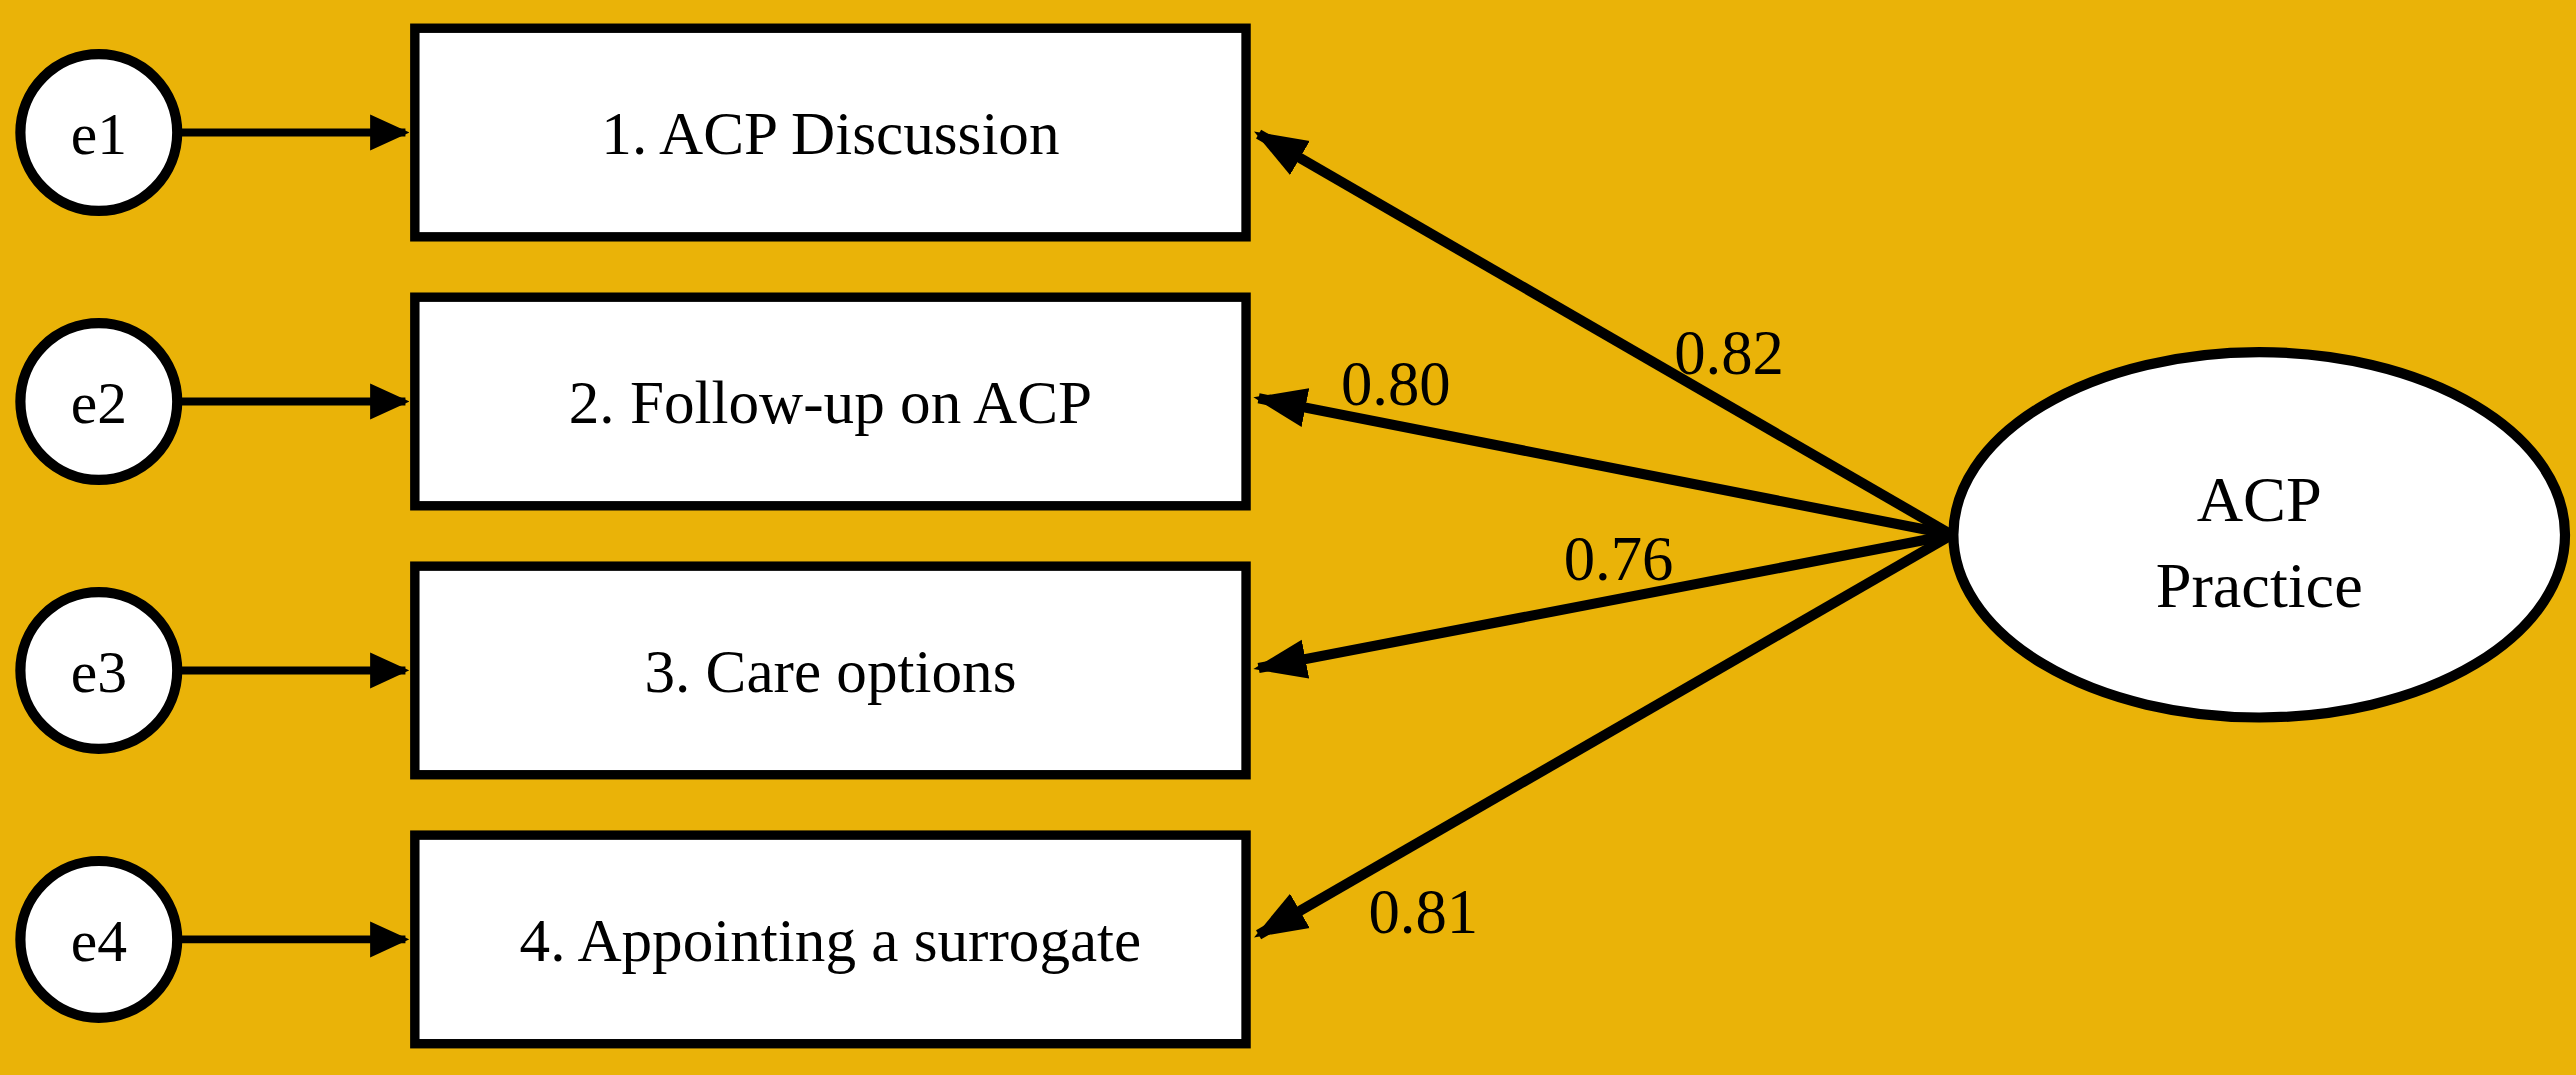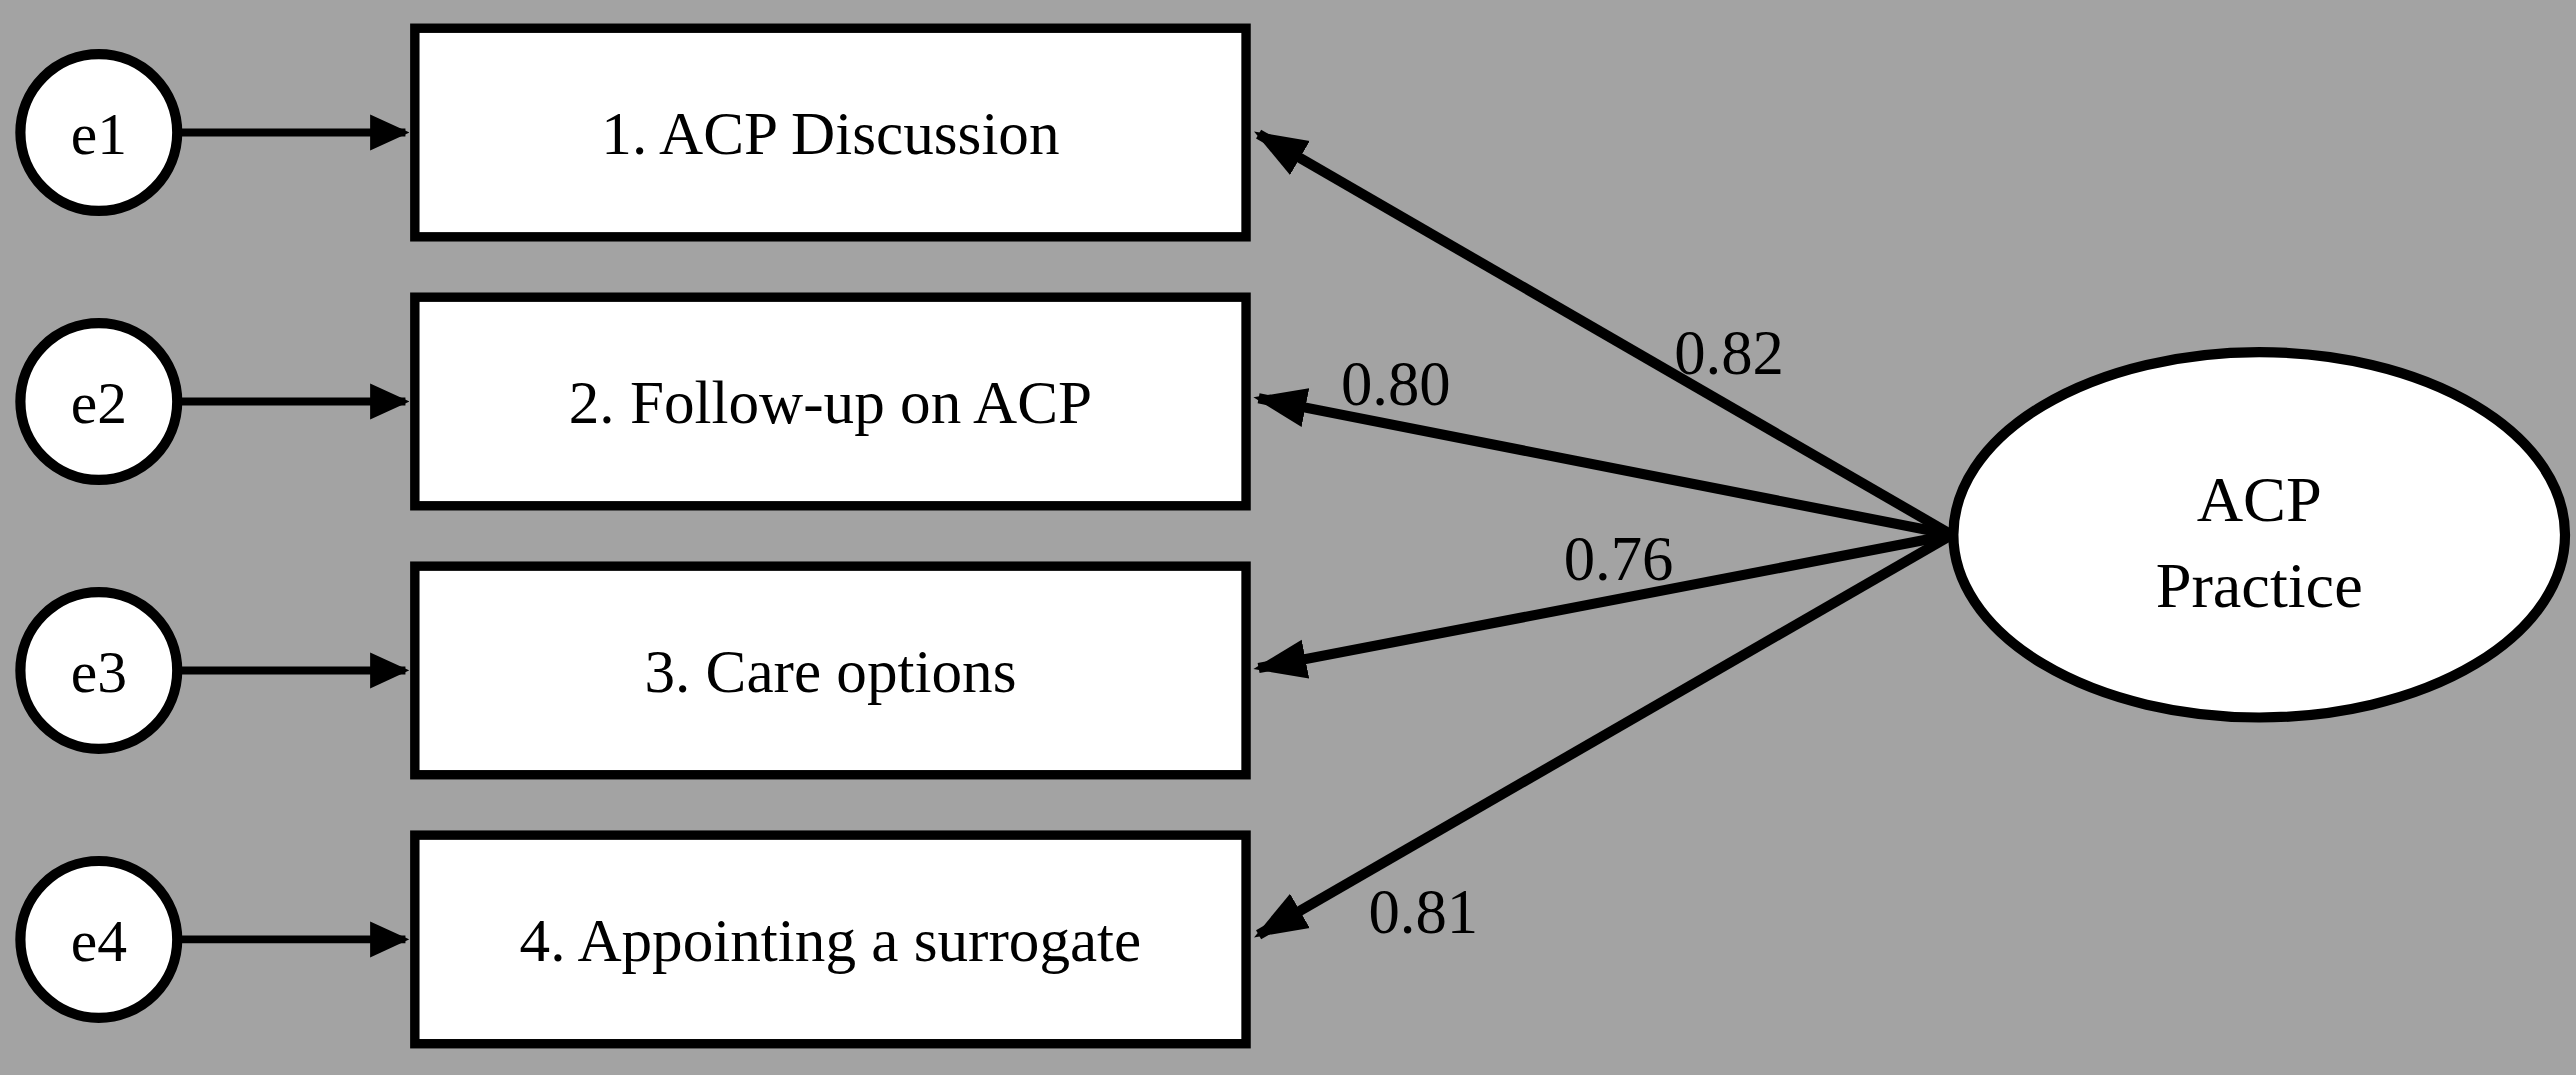--- a/index.html
+++ b/index.html
@@ -2,21 +2,21 @@
 <html style="font-size:12.5px"><head>
 <meta charset="utf-8">
 <style>
   html, body {
     margin: 0;
     padding: 0;
     background: #ffffff;
   }
   .figure-wrap {
     width: 100%;
-    background: #a3a3a3;
+    background: #eab308;
   }
   svg {
     display: block;
     width: 100%;
     height: auto;
   }
   text {
     font-family: "Liberation Serif", "DejaVu Serif", serif;
     fill: #000000;
   }

